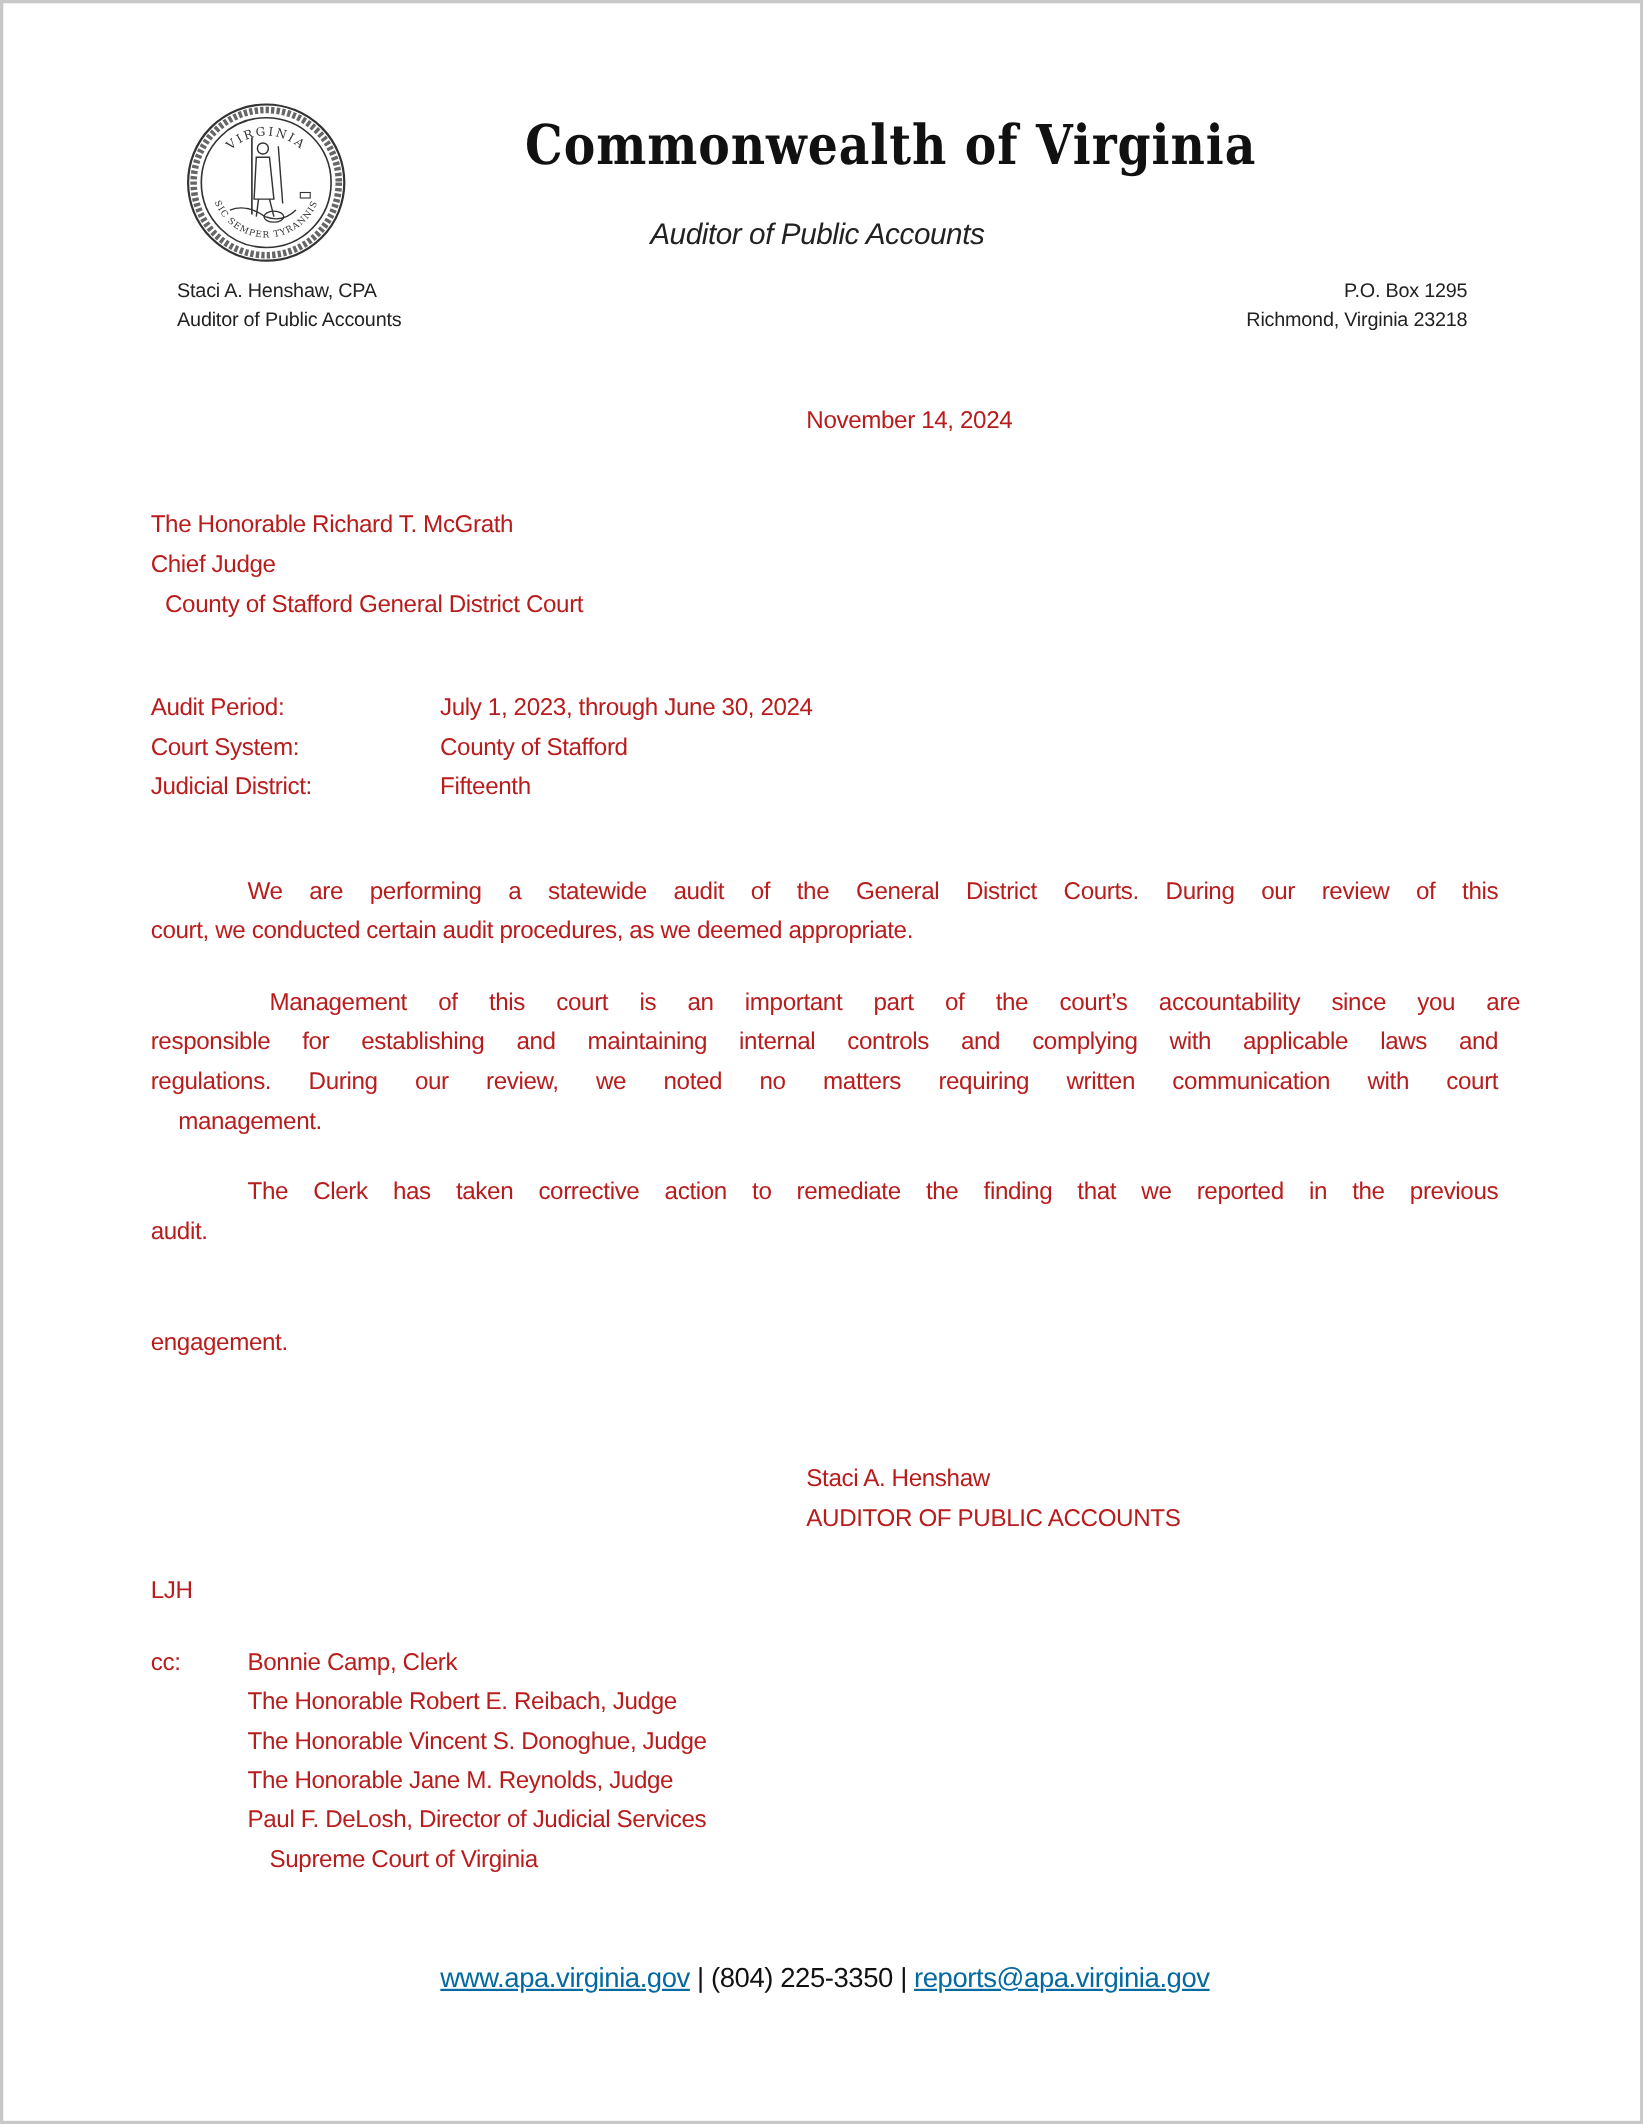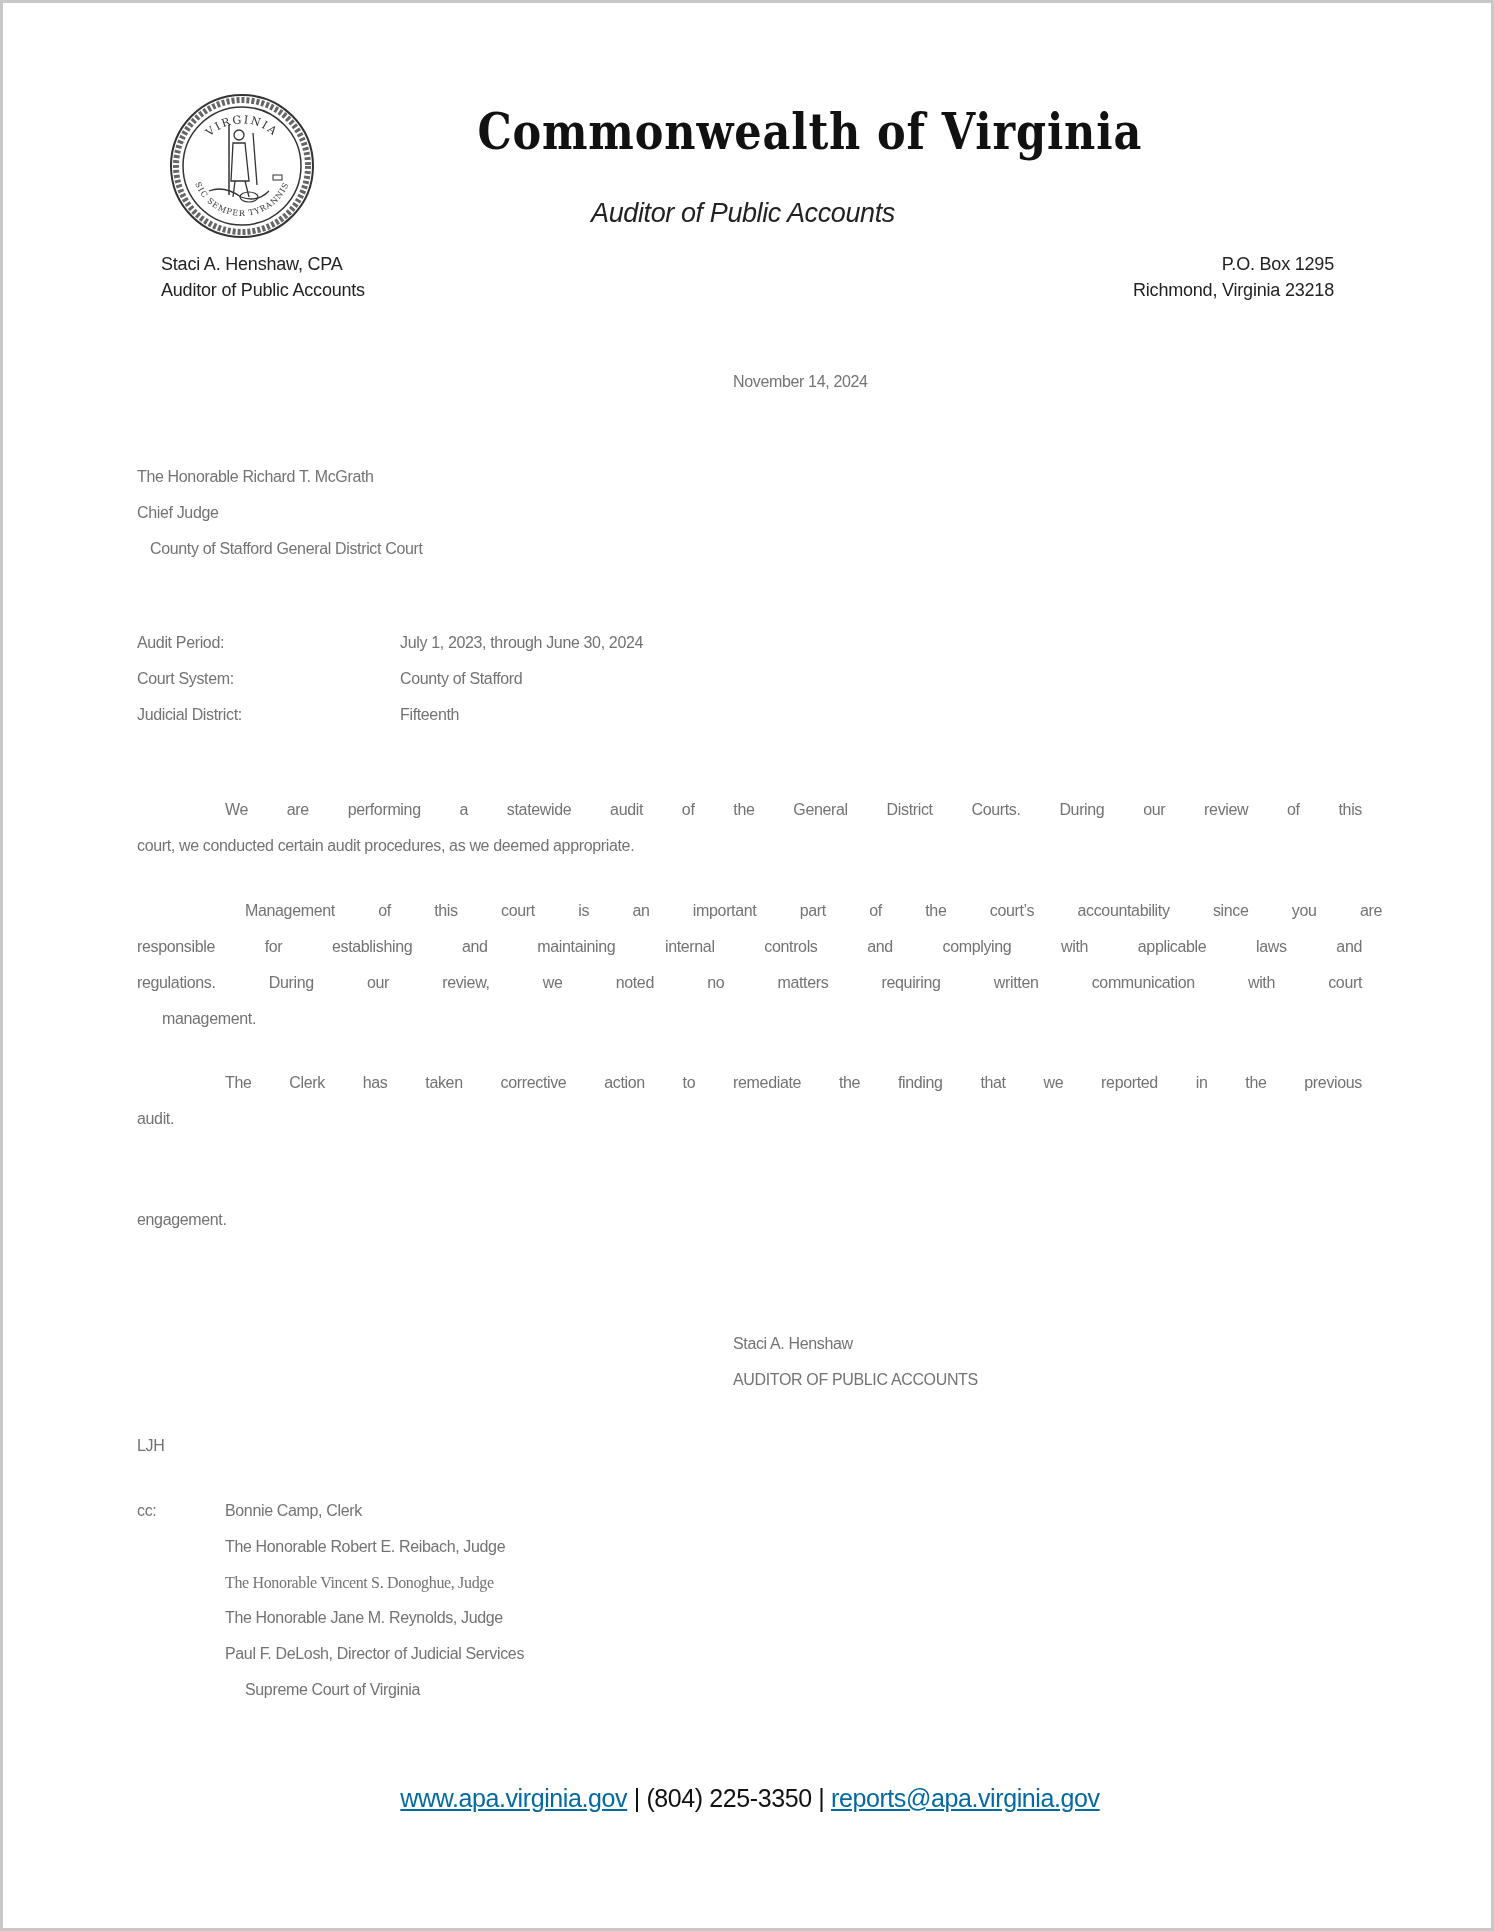--- a/index.html
+++ b/index.html
@@ -2,22 +2,22 @@
 <html><head>
 <meta charset="utf-8">
 <style>
   html, body { margin: 0; padding: 0; background: #ffffff; }
   body { width: 1494px; height: 1931px; position: relative; overflow: hidden; }
   .page {
     position: absolute; left: 0; top: 0; width: 1494px; height: 1931px;
     box-sizing: border-box; border: 3px solid #c8c8c8; background: #fff;
   }
   .t {
-    position: absolute; white-space: nowrap; color: #737373;
-    font-family: "Liberation Sans", sans-serif; font-size: 16px; line-height: 36px;
+    position: absolute; white-space: nowrap; color: #b91c1c;
+    font-family: "Liberation Sans", sans-serif; font-size: 22px; line-height: 36px;
     letter-spacing: -0.35px;
   }
   .small { font-size: 18px; line-height: 26px; letter-spacing: -0.2px; color: #222; }
   .title {
     position: absolute; left: 430px; top: 98px; width: 634px; text-align: center;
     font-family: "DejaVu Serif", serif; font-weight: bold; font-size: 50px; line-height: 62px;
     letter-spacing: 1px; color: #111; white-space: nowrap;
     transform: scaleX(0.86); transform-origin: center;
   }
   .subtitle {
@@ -103,21 +103,21 @@
   <div class="t just last" style="left:134px; top:1199px;">engagement.</div>
 
   <div class="t" style="left:730px; top:1323px;">Staci A. Henshaw</div>
   <div class="t" style="left:730px; top:1359px;">AUDITOR OF PUBLIC ACCOUNTS</div>
 
   <div class="t" style="left:134px; top:1425px;">LJH</div>
 
   <div class="t" style="left:134px; top:1490px;">cc:</div>
   <div class="t" style="left:222px; top:1490px;">Bonnie Camp, Clerk</div>
   <div class="t" style="left:222px; top:1526px;">The Honorable Robert E. Reibach, Judge</div>
-  <div class="t" style="left:222px; top:1562px;font-family:Liberation Serif, serif;">The Honorable Vincent S. Donoghue, Judge</div>
+  <div class="t" style="left:222px; top:1562px;">The Honorable Vincent S. Donoghue, Judge</div>
   <div class="t" style="left:222px; top:1597px;">The Honorable Jane M. Reynolds, Judge</div>
   <div class="t" style="left:222px; top:1633px;">Paul F. DeLosh, Director of Judicial Services</div>
   <div class="t" style="left:242px; top:1669px;">Supreme Court of Virginia</div>
 
   <div class="footer">
     <a>www.apa.virginia.gov</a>
     <span>|</span>
     <span>(804) 225-3350</span>
     <span>|</span>
     <a>reports@apa.virginia.gov</a>

